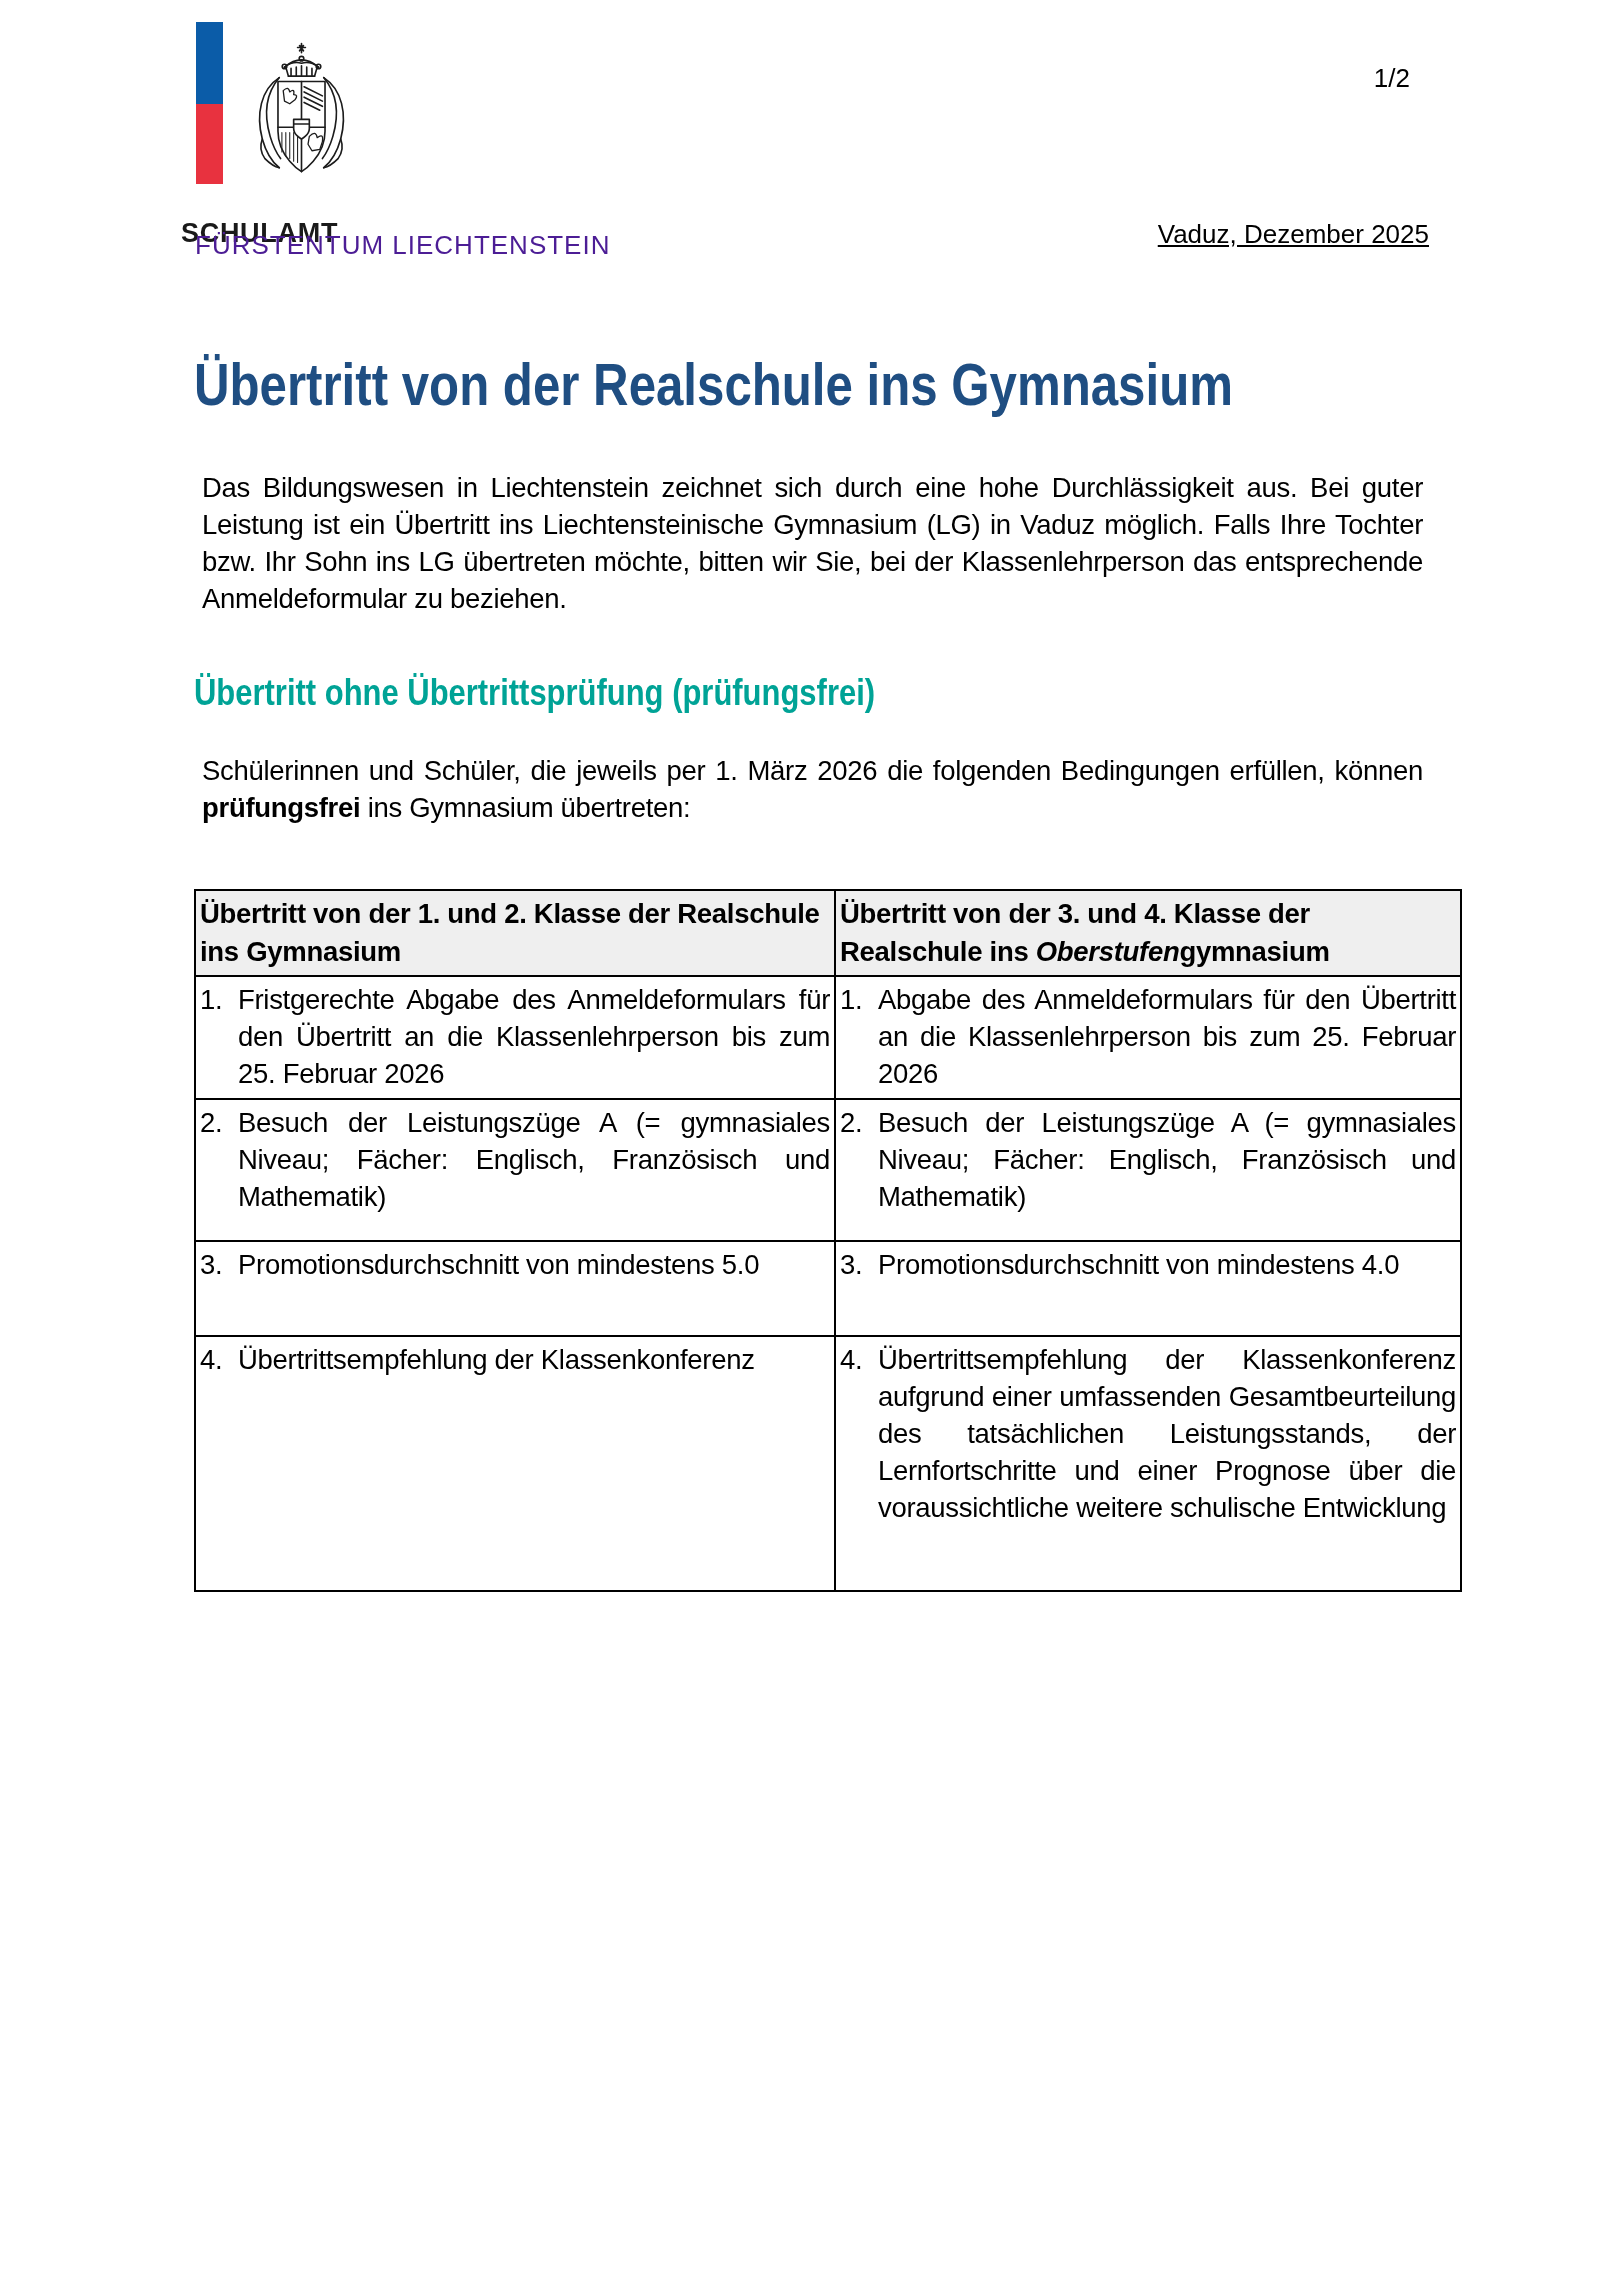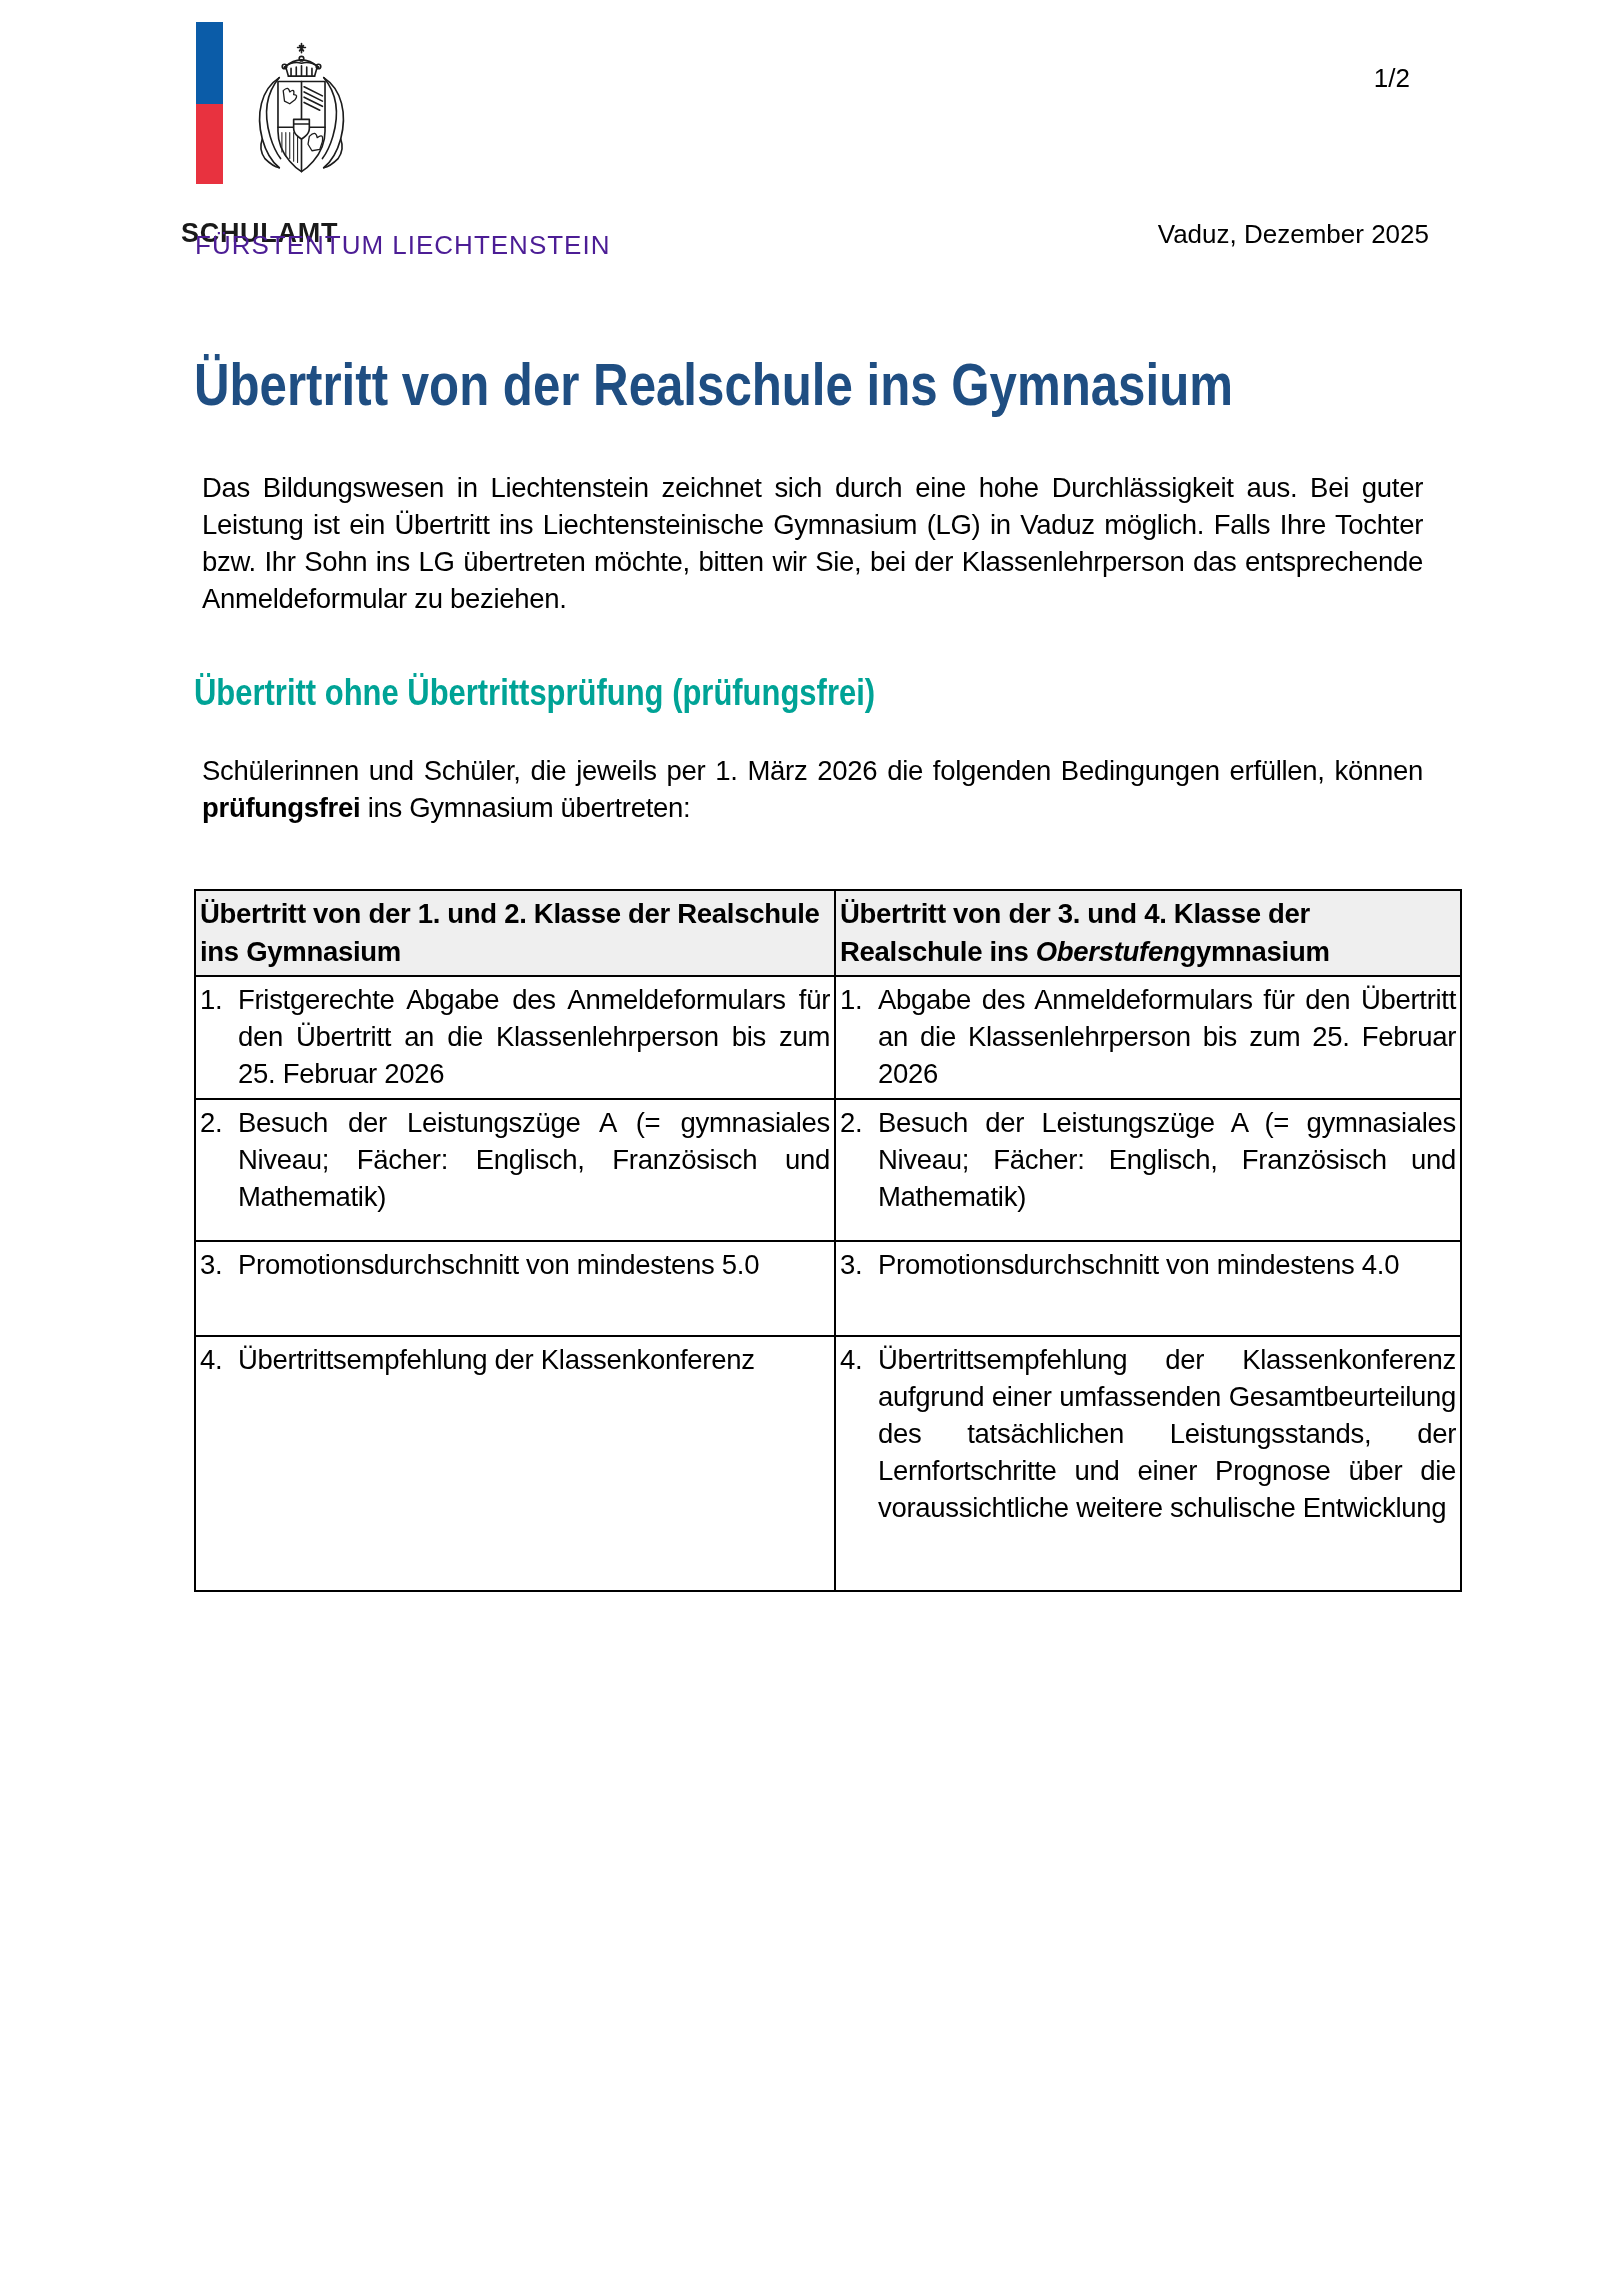--- a/index.html
+++ b/index.html
@@ -17,21 +17,21 @@
     --border-black:#000000;
   }
   
   .logo-bar{position:absolute;left:196px;top:21.6px;width:27px;height:162px;}
   .logo-bar .blue{position:absolute;left:0;top:0;width:100%;height:82px;background:var(--logo-blue);}
   .logo-bar .red{position:absolute;left:0;top:82px;width:100%;height:80px;background:var(--logo-red);}
   .crest{position:absolute;left:236px;top:41px;width:131px;height:147px;}
   .org-name{position:absolute;left:181px;top:202px;font-size:27px;font-weight:bold;letter-spacing:0.7px;color:#1a1a1a;margin-top:16px;}
   .org-sub{position:absolute;left:195px;top:230px;font-size:26px;font-weight:normal;letter-spacing:1px;color:#4c1d95;}
   .page-number{position:absolute;right:213px;top:63px;font-size:26px;}
-  .place-date{position:absolute;right:194px;top:219px;font-size:26px;}
+  .place-date{position:absolute;right:194px;top:219px;font-size:26px;text-decoration:underline;}
   
   .content{position:absolute;left:194px;top:350px;width:1237px;}
   .doc-title{
     margin:0;font-size:60px;font-weight:bold;color:var(--title-blue);
     white-space:nowrap;transform:scaleX(0.82);transform-origin:left center;
   }
   .para{
     font-size:27.5px;line-height:37px;letter-spacing:-0.3px;
     text-align:justify;margin:8px;
   }

